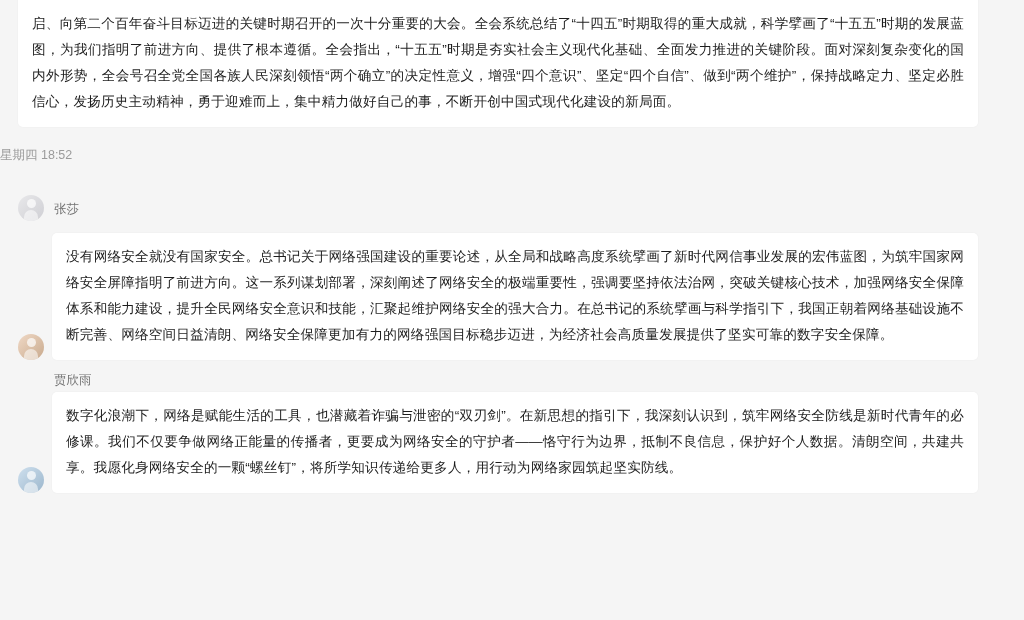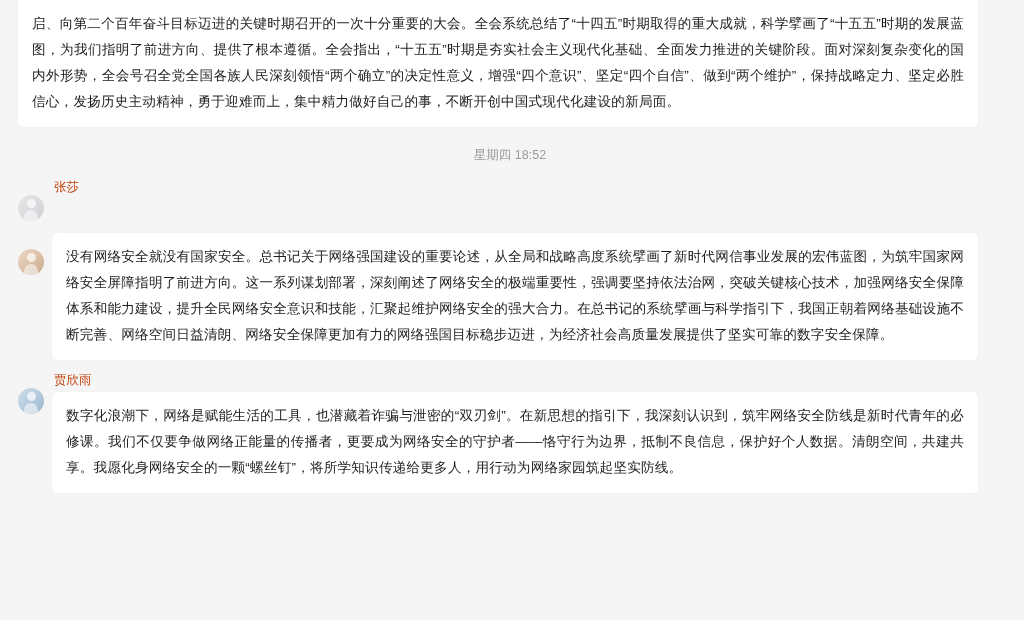--- a/index.html
+++ b/index.html
@@ -18,21 +18,21 @@
     width: 1024px;
     height: 620px;
     background: #f5f5f5;
     overflow: hidden;
     position: relative;
     box-sizing: border-box;
     padding: 0 0 0 0;
   }
   .msg-row {
     display: flex;
-    align-items: flex-start;
+    align-items: flex-end;
     padding: 6px 46px 6px 18px;
     box-sizing: border-box;
   }
   .avatar {
     width: 26px;
     height: 26px;
     border-radius: 50%;
     flex: 0 0 26px;
     margin-top: 16px;
     margin-right: 8px;
@@ -59,37 +59,37 @@
     width: 9px; height: 9px;
     border-radius: 50%;
     background: rgba(255,255,255,0.7);
   }
   .msg-body {
     flex: 1 1 auto;
     min-width: 0;
   }
   .sender {
     font-size: 12.5px;
-    color: #c2410c;
+    color: #737373;
     margin: 0 0 4px 2px;
     line-height: 16px;
   }
   .bubble {
     background: #ffffff;
     border-radius: 5px;
     padding: 11px 14px 12px 14px;
     font-size: 13.6px;
     line-height: 26px;
     color: #1d1d1d;
     letter-spacing: 0.2px;
     text-align: justify;
     box-shadow: 0 0 0 1px rgba(0,0,0,0.012);
   }
   .timestamp {
-    text-align: center;
+    text-align: left;
     font-size: 12.5px;
     color: #9b9b9b;
     padding: 14px 4px 10px 0;
     line-height: 16px;
   }
   .topmsg {
     padding-top: 0;
   }
   .topmsg .bubble {
     border-top-left-radius: 0;

